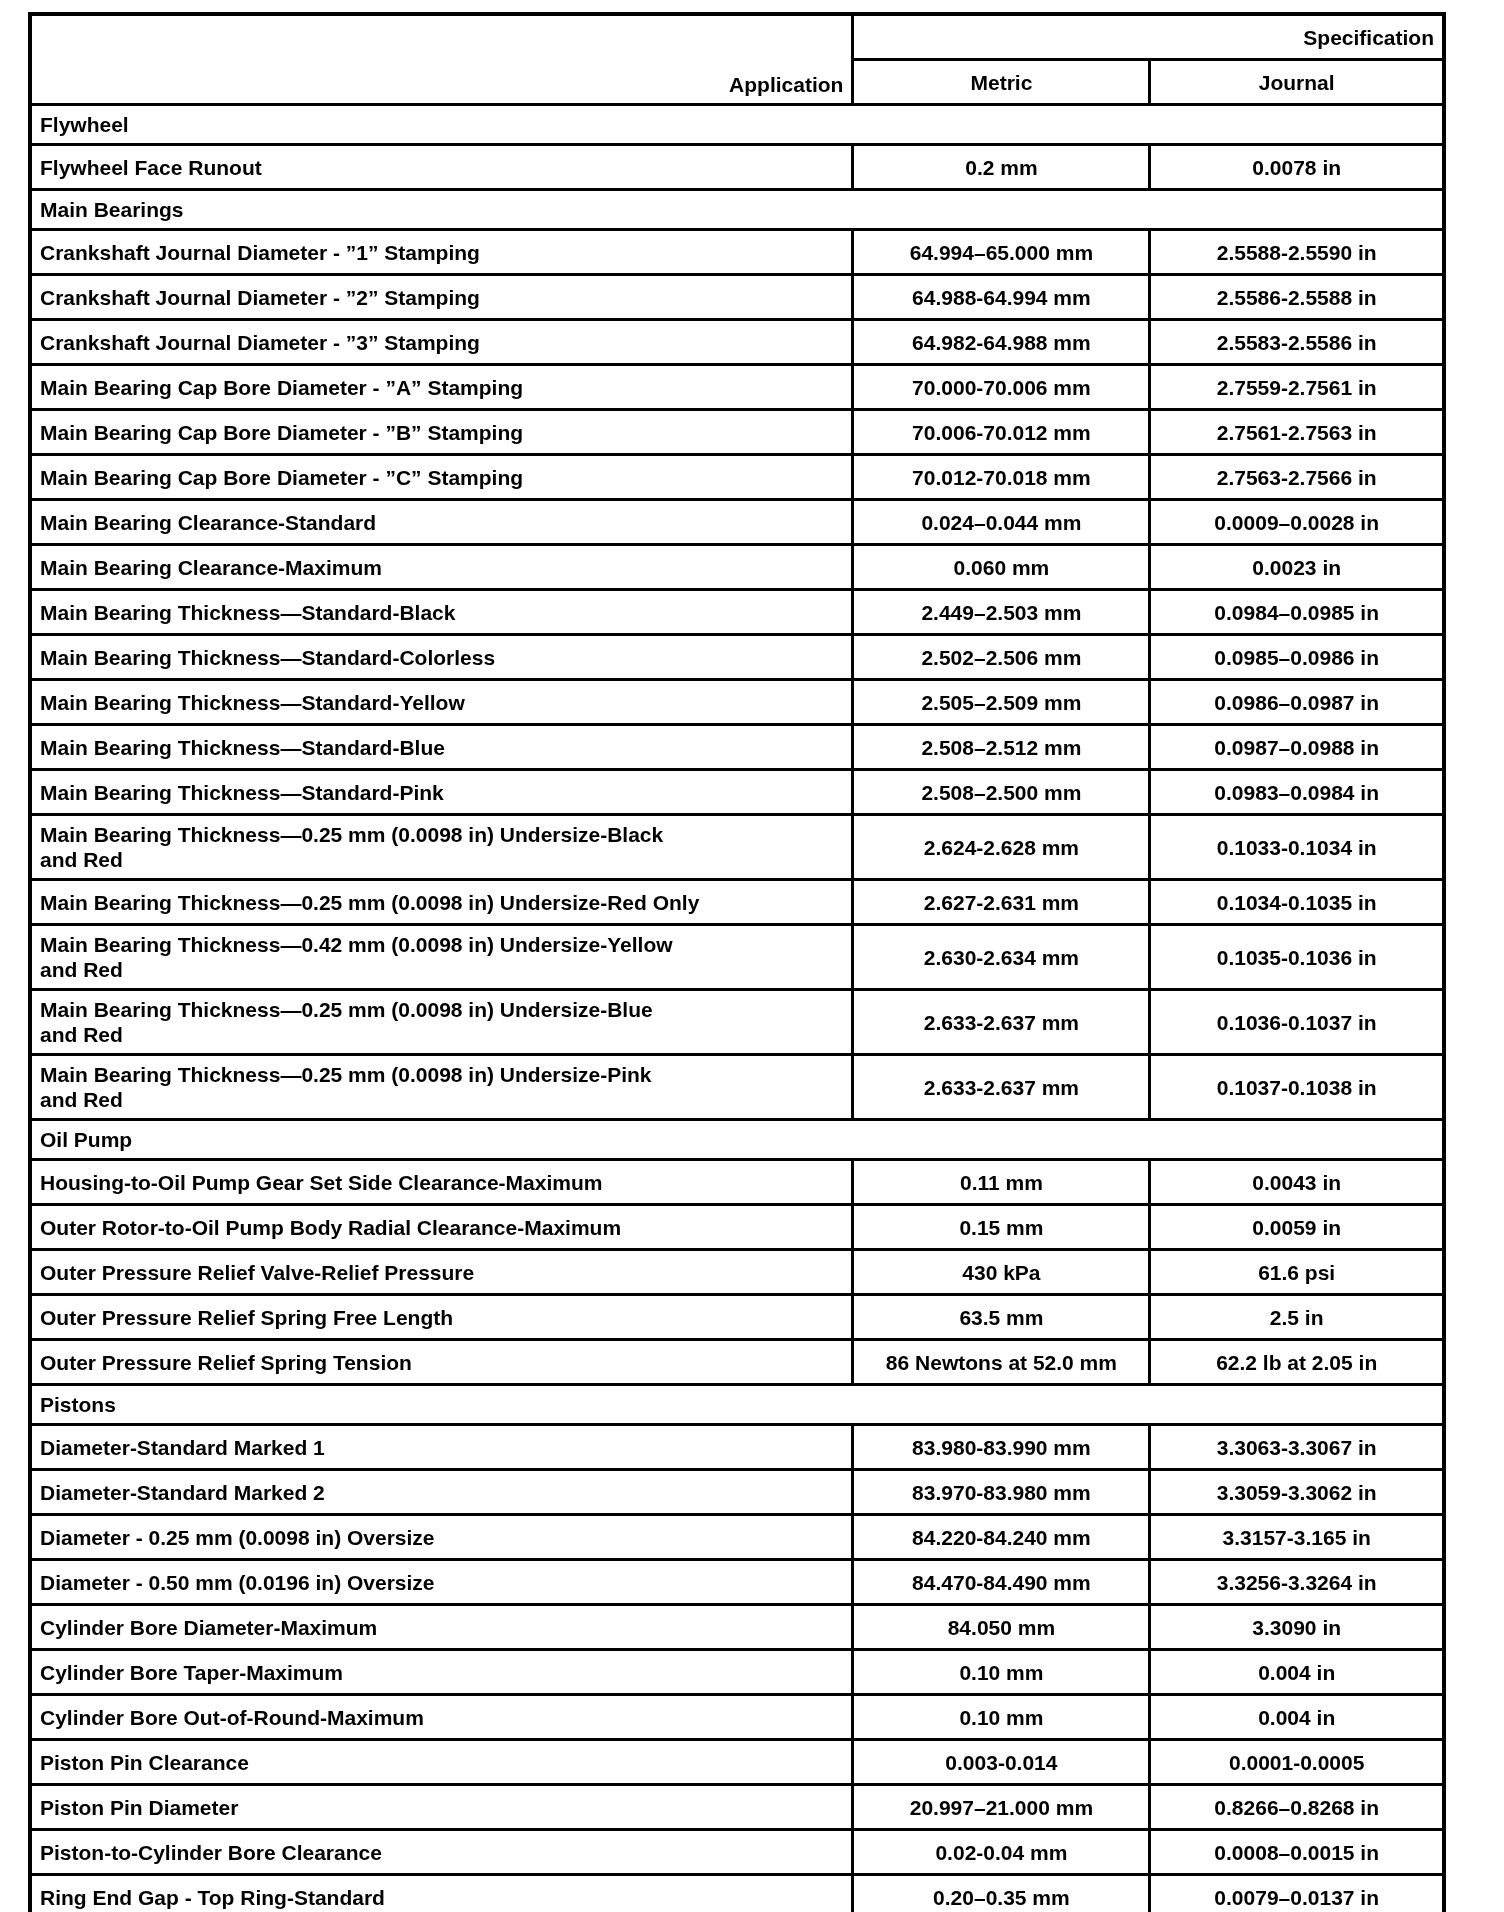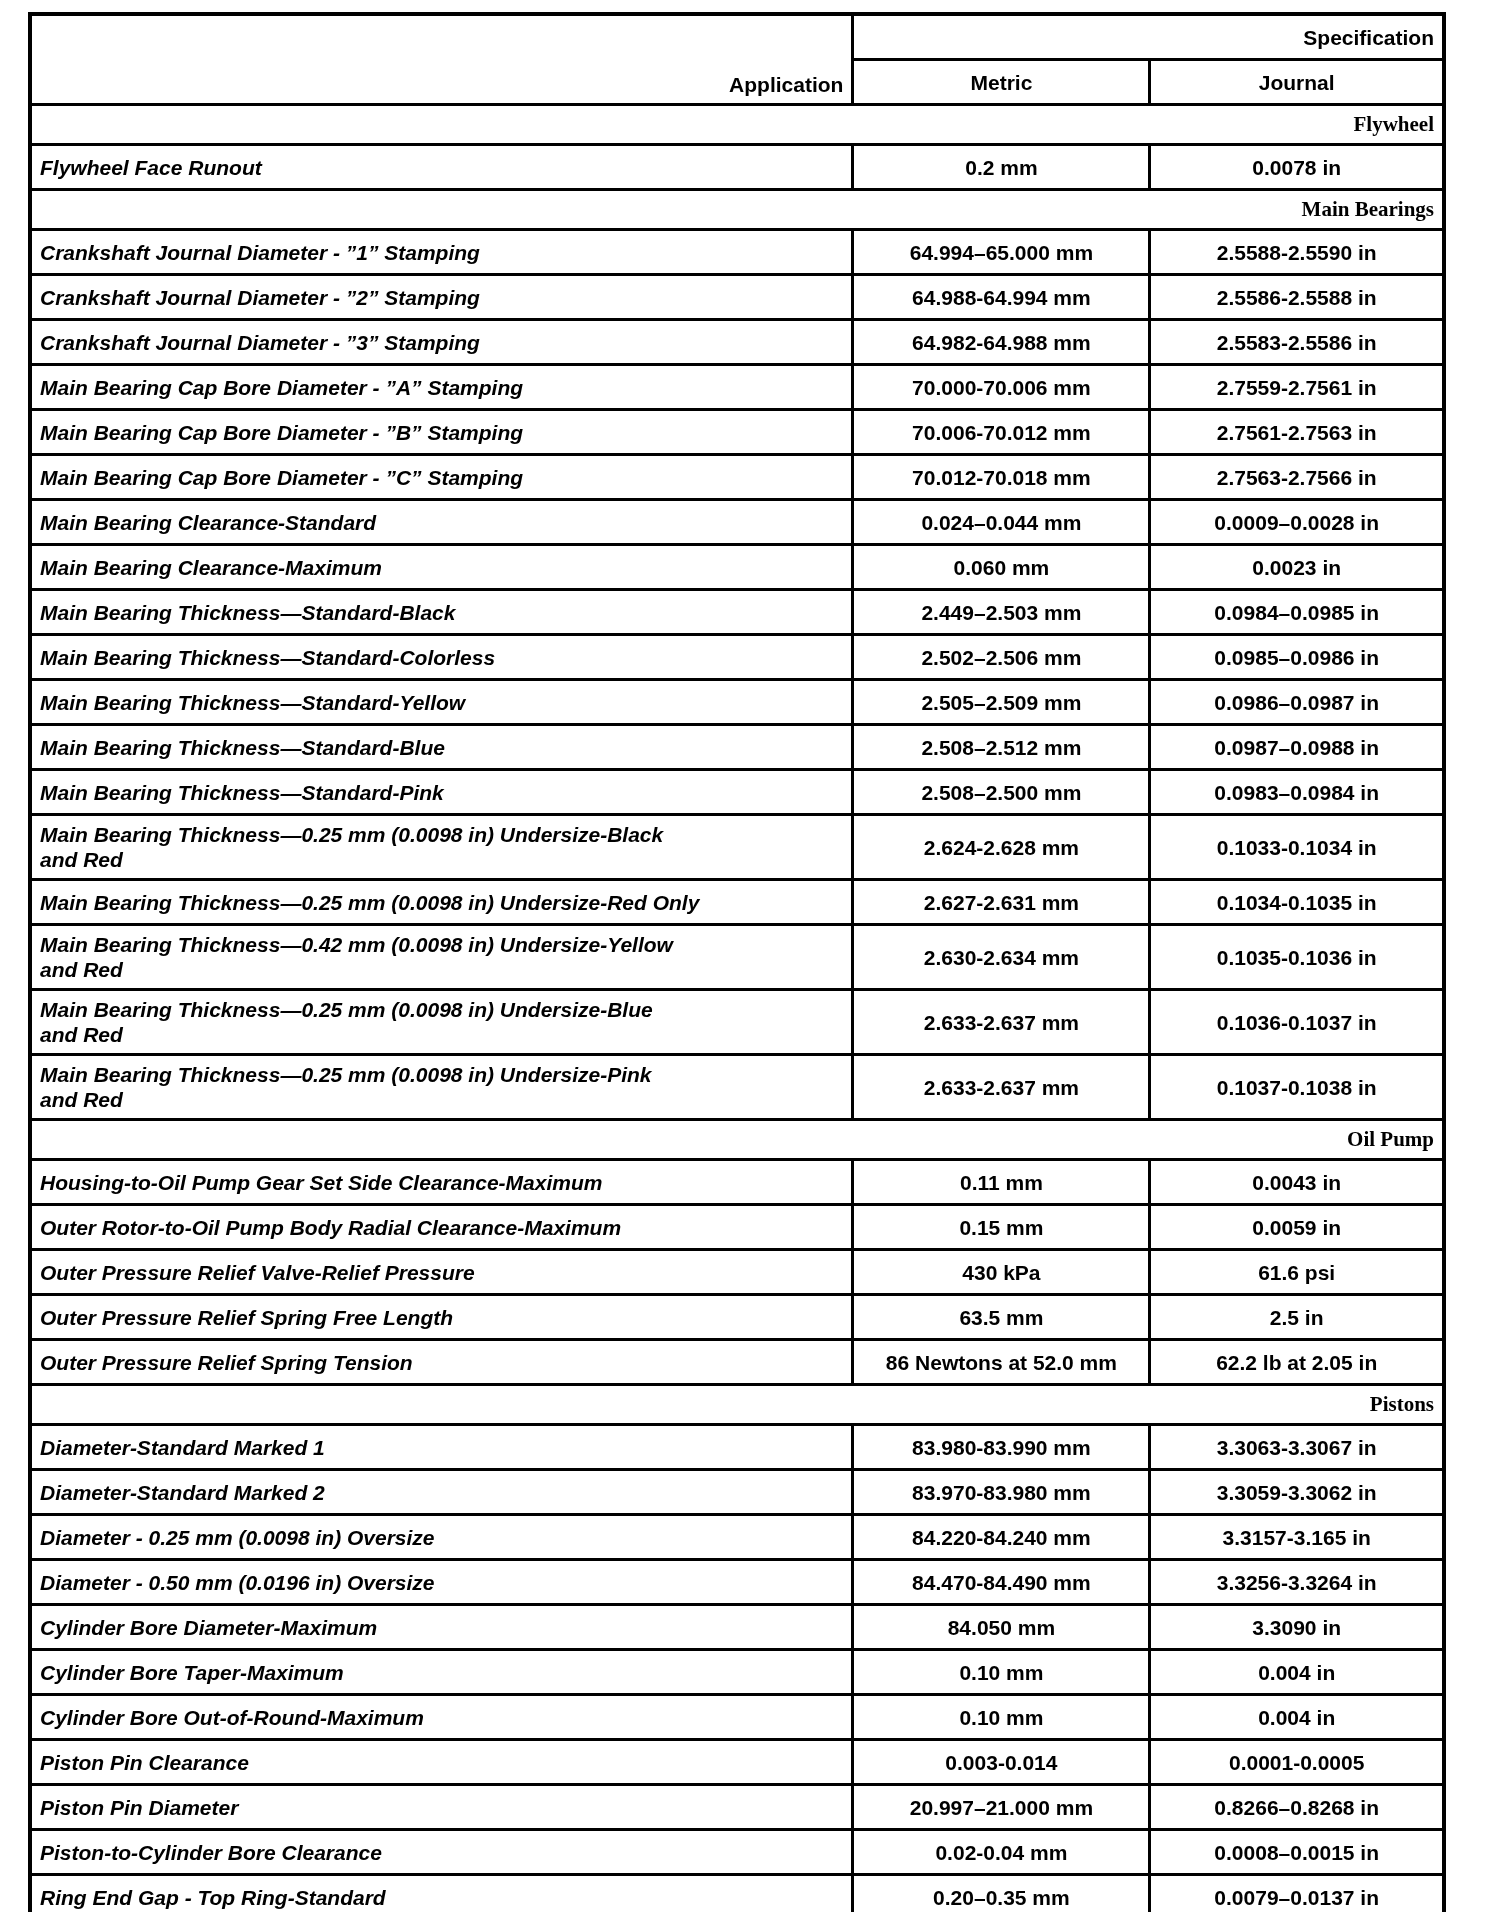--- a/index.html
+++ b/index.html
@@ -55,33 +55,31 @@
     vertical-align: bottom;
     padding-bottom: 10px;
   }
   th.h-metric, th.h-english {
     text-align: center;
     height: 30px;
     vertical-align: middle;
   }
 
   td.section-title {
-    text-align: right;
+    text-align: left;
     padding: 4px 8px 4px 12px;
     height: 24px;
     vertical-align: middle;
-    font-family: Liberation Serif, serif;
   }
   td.app-cell {
     text-align: left;
     padding-left: 30px;
     white-space: pre-line;
     vertical-align: middle;
     height: 30px;
-    font-style: italic;
   }
   td.metric-cell,
   td.english-cell {
     text-align: center;
     vertical-align: middle;
     height: 30px;
   }
 </style>
 </head>
 <body>

